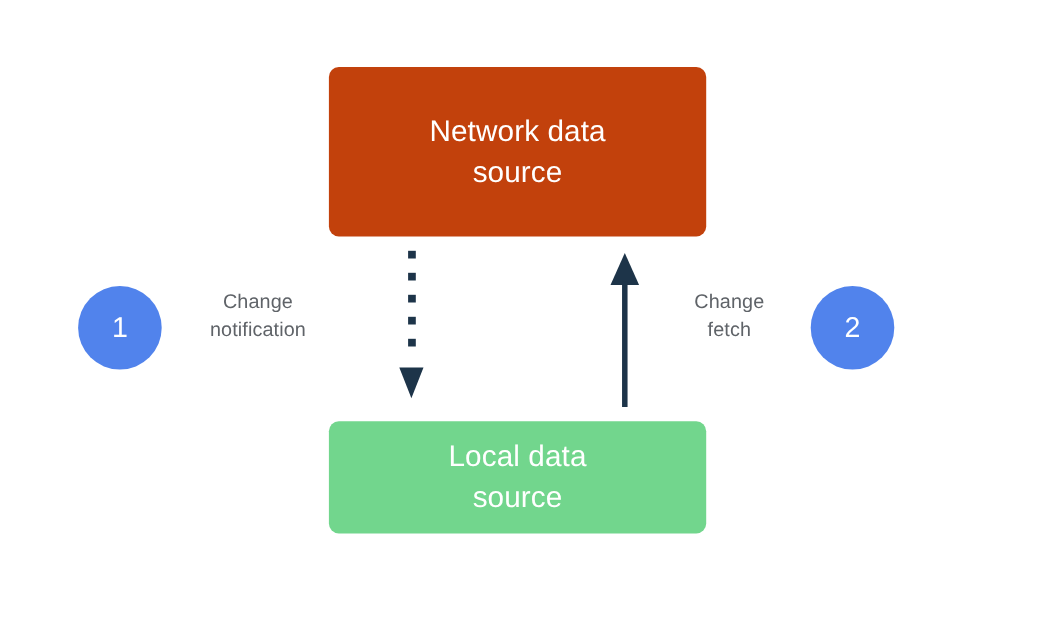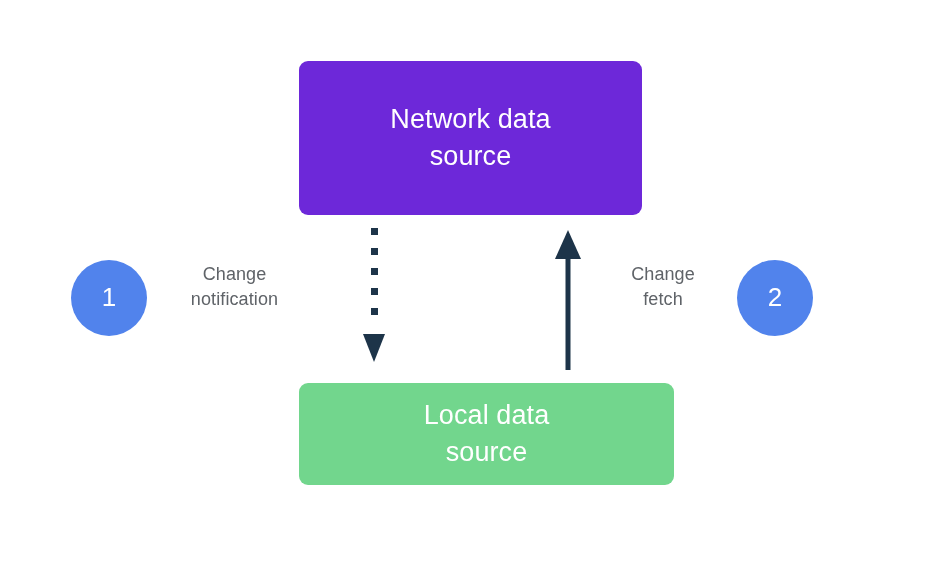--- a/index.html
+++ b/index.html
@@ -33,26 +33,26 @@
     font-weight: 400;
     letter-spacing: 0.1px;
     box-sizing: border-box;
     padding: 4px 18px;
   }
   #node-network {
     left: 299px;
     top: 61px;
     width: 343px;
     height: 154px;
-    background: #6d28d9;
+    background: #c2410c;
   }
   #node-local {
     left: 299px;
     top: 383px;
-    width: 375px;
+    width: 343px;
     height: 102px;
     background: #72d68d;
   }
   .node-label { white-space: pre-line; display: block; }
 
   
   .step-circle {
     position: absolute;
     width: 76px;
     height: 76px;

